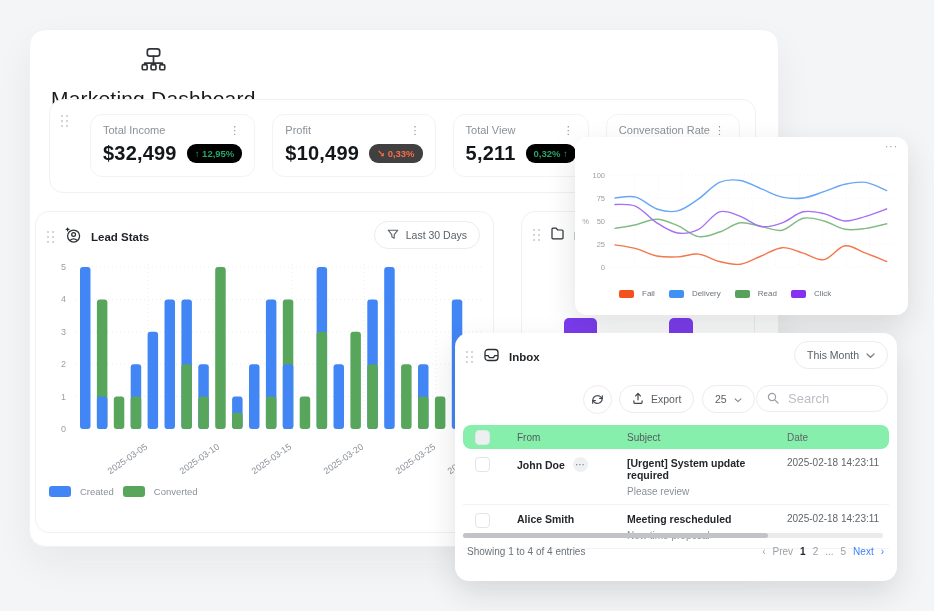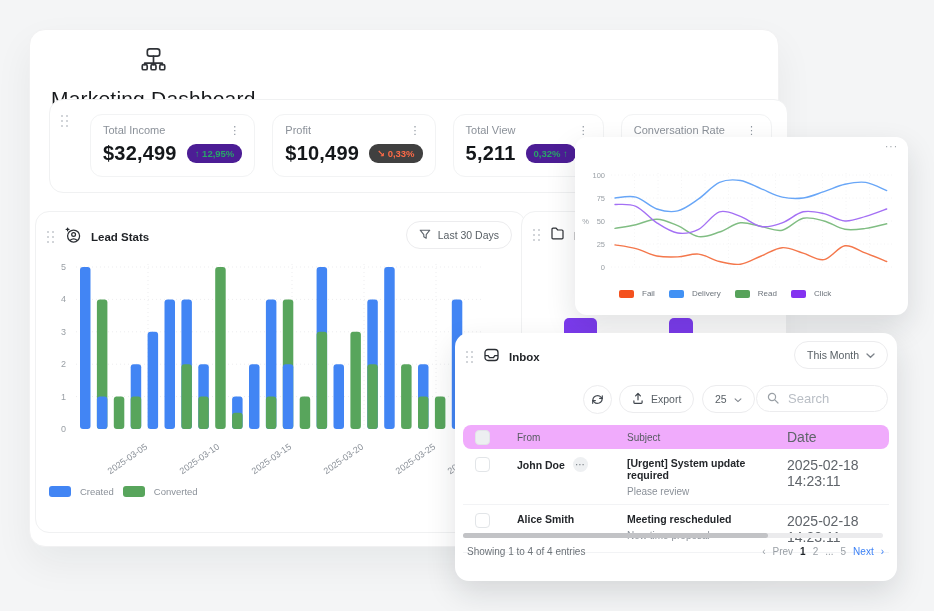--- a/index.html
+++ b/index.html
@@ -5,42 +5,42 @@
   html,body{margin:0;padding:0;}
   body{width:934px;height:611px;background:#f4f5f6;overflow:hidden;position:relative;
        font-family:"Liberation Sans","DejaVu Sans",sans-serif;color:#1c1f23;}
   .card{position:absolute;background:#fff;}
   .dashboard{left:29px;top:29px;width:748px;height:516px;border-radius:16px;
              border:1px solid #f1f1f2;box-shadow:0 16px 38px rgba(25,28,35,.06);z-index:10;}
   .email-card{left:575px;top:137px;width:333px;height:178px;border-radius:12px;
               box-shadow:0 12px 30px rgba(25,28,35,.13);z-index:30;}
   .inbox-card{left:455px;top:333px;width:442px;height:248px;border-radius:14px;
               box-shadow:0 12px 30px rgba(25,28,35,.13);z-index:40;}
-  .panel{position:absolute;background:#fff;border:1px solid #f0f1f2;border-radius:14px;padding-left:32px;}
+  .panel{position:absolute;background:#fff;border:1px solid #f0f1f2;border-radius:14px;}
 
   
   .dash-header{position:absolute;left:21px;top:16px;display:flex;align-items:center;gap:10px;flex-direction:column;}
   .dash-title{font-size:21px;font-weight:500;color:#17191c;letter-spacing:.2px;}
 
   
   .handle{display:grid;grid-template-columns:3px 3px;grid-auto-rows:3px;gap:2px;width:8px;cursor:grab;}
   .handle i{width:2.4px;height:2.4px;background:#c3c7cc;border-radius:50%;}
 
   
   .stats-panel{left:19px;top:69px;width:705px;height:92px;}
   .stats-handle{position:absolute;left:11px;top:15px;}
   .stats-row{position:absolute;left:40px;top:14px;right:15px;display:flex;gap:17px;}
   .stat-card{flex:1;border:1px solid #f2f3f4;border-radius:12px;padding:9px 12px 11px;background:#fff;}
   .stat-top{display:flex;justify-content:space-between;align-items:center;}
   .stat-label{font-size:11px;color:#8b9199;}
   .kebab{font-size:11px;color:#9097a0;line-height:10px;cursor:pointer;padding:0 2px;}
   .stat-val-row{display:flex;align-items:center;gap:10px;margin-top:6px;}
   .stat-value{font-size:20px;font-weight:700;color:#14171a;letter-spacing:.2px;}
   .badge{font-size:9.5px;font-weight:600;padding:4px 8px;border-radius:9px;white-space:nowrap;}
-  .badge.pos{background:#4c1d95;color:#29a568;}
+  .badge.pos{background:#000000;color:#29a568;}
   .badge.neg{background:#404040;color:#fc6a47;}
 
   
   .lead-card{left:5px;top:181px;width:457px;height:320px;}
   .card-head{position:absolute;left:11px;top:14px;display:flex;align-items:center;gap:9px;}
   .card-title{font-size:11.5px;font-weight:700;color:#1e2125;}
   .pill{display:flex;align-items:center;gap:7px;border:1px solid #ececee;border-radius:14px;
         background:#fff;font-size:10.5px;color:#596066;padding:0 12px;height:26px;cursor:pointer;}
   .filter-pill{position:absolute;right:13px;top:9px;}
   .ls-legend{position:absolute;left:13px;top:274px;display:flex;align-items:center;gap:9px;
@@ -72,27 +72,27 @@
   .circle-btn{position:absolute;left:128px;top:0;width:27px;height:27px;border:1px solid #ececee;
               border-radius:50%;background:#fff;display:flex;align-items:center;justify-content:center;cursor:pointer;}
   .export-btn{position:absolute;left:164px;top:0;}
   .size-pill{position:absolute;left:247px;top:0;}
   .search-box{position:absolute;left:301px;top:0;width:132px;height:27px;border:1px solid #ececee;
               border-radius:14px;display:flex;align-items:center;gap:7px;padding:0 10px;box-sizing:border-box;}
   .search-box input{border:none;outline:none;width:90px;font-size:13px;color:#444;background:transparent;
                     font-family:"Liberation Sans",sans-serif;}
   .search-box input::placeholder{color:#b9bec5;}
   .tbl{position:absolute;left:8px;top:92px;width:426px;}
-  .thead{display:flex;align-items:center;height:24px;background:#f0abfc;border-radius:8px;
+  .thead{display:flex;align-items:center;height:24px;background:#86efac;border-radius:8px;
          font-size:10px;color:#565b61;}
   .trow{display:flex;align-items:flex-start;padding:8px 0 7px;border-bottom:1px solid #f2f3f5;cursor:pointer;}
   .c-cb{width:54px;display:flex;justify-content:flex-start;padding-left:12px;box-sizing:border-box;}
   .c-from{width:110px;font-size:10.5px;color:#24272b;font-weight:600;display:flex;align-items:center;gap:8px;}
   .c-subj{width:160px;}
-  .c-date{flex:1;font-size:14px;color:#5f646a;}
+  .c-date{flex:1;font-size:10px;color:#5f646a;}
   .thead .c-from,.thead .c-subj{font-weight:400;color:#565b61;font-size:10px;}
   .cb{width:13px;height:13px;border:1px solid #e2e5e8;border-radius:4px;background:#fff;cursor:pointer;}
   .cb.head{background:#edeff1;}
   .subj-main{font-size:10.5px;font-weight:700;color:#24272b;}
   .subj-sub{font-size:10px;color:#8b9199;margin-top:5px;}
   .row-menu{width:15px;height:15px;border-radius:50%;background:#eef0f2;color:#7d838a;font-size:8px;
             display:flex;align-items:center;justify-content:center;letter-spacing:.5px;cursor:pointer;}
   .scroll-track{position:absolute;left:8px;top:200px;width:420px;height:5px;border-radius:3px;background:#ebebed;}
   .scroll-thumb{position:absolute;left:0;top:0;width:305px;height:5px;border-radius:3px;background:#c2c3c6;cursor:pointer;}
   .in-footer{position:absolute;left:12px;right:13px;top:213px;display:flex;justify-content:space-between;

